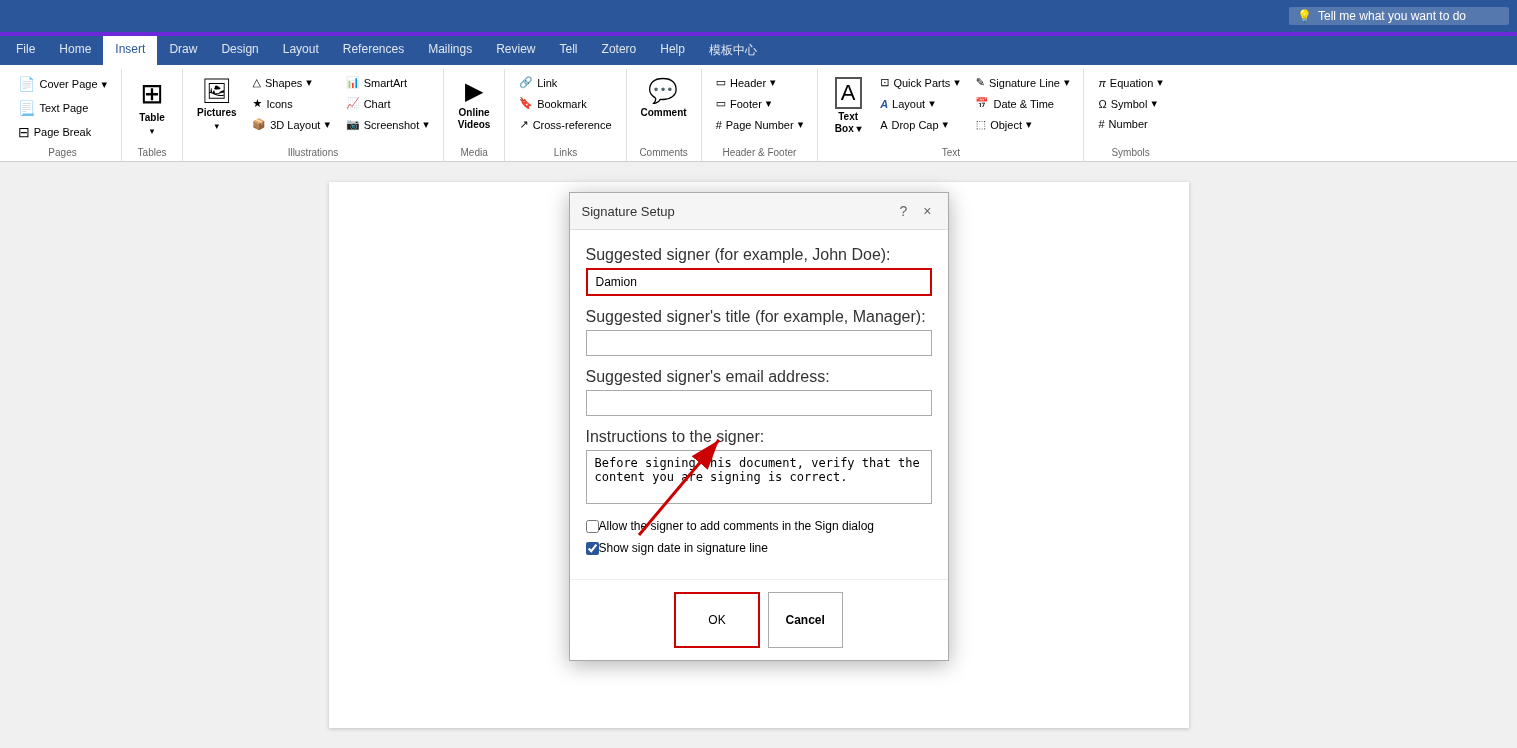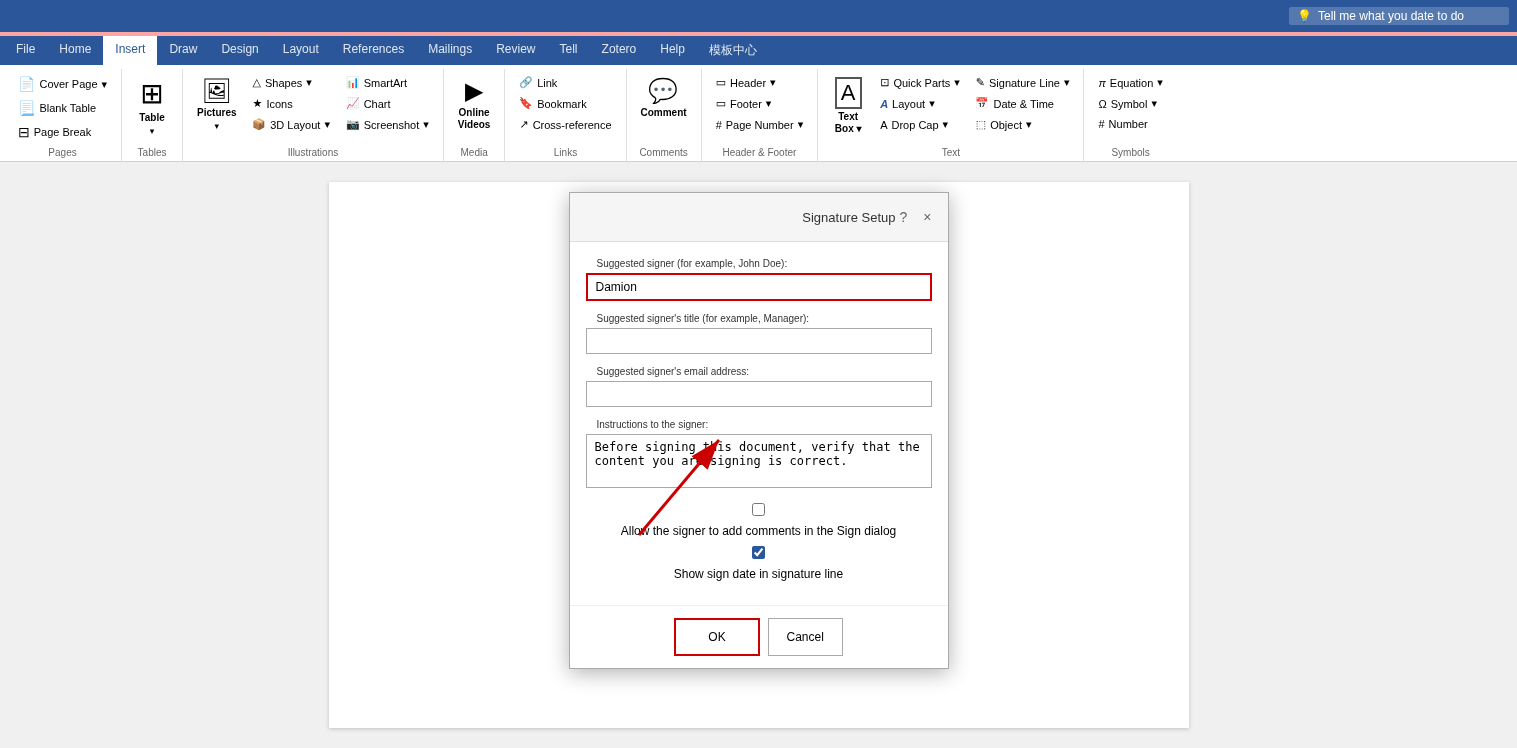--- a/index.html
+++ b/index.html
@@ -28,21 +28,21 @@
       border-radius: 2px;
       padding: 2px 8px;
       color: white;
       font-size: 12px;
       min-width: 220px;
     }
     .title-search span { margin-right: 6px; }
 
     
     .ribbon {
-      background: #fca5a5;
+      background: #6d28d9;
       border-bottom: 1px solid #d0d0d0;
       padding: 4px 0 0 0;
     }
     .ribbon-tabs {
       display: flex;
       background: #2b579a;
       padding: 0 4px;
     }
     .ribbon-tab {
       padding: 6px 12px;
@@ -141,24 +141,24 @@
     .dialog {
       background: white;
       border: 1px solid #aaa;
       box-shadow: 0 4px 20px rgba(0,0,0,0.3);
       width: 380px;
       font-size: 12px;
     }
     .dialog-titlebar {
       background: #f5f5f5;
       border-bottom: 1px solid #ddd;
-      padding: 14px 12px;
-      display: flex;
-      align-items: center;
-      justify-content: flex-end;
+      padding: 8px 12px;
+      display: flex;
+      align-items: center;
+      justify-content: space-between;
     }
     .dialog-title {
       font-size: 13px;
       font-weight: 500;
       color: #333;
     }
     .dialog-controls {
       display: flex;
       gap: 8px;
       align-items: center;
@@ -173,70 +173,69 @@
     .dialog-body {
       padding: 16px;
     }
     .dialog-field {
       margin-bottom: 12px;
     }
     .dialog-field label {
       display: block;
       margin-bottom: 4px;
       color: #333;
-      font-size: 10px;
-      margin-left: 11px;
+      font-size: 16px;
     }
     .dialog-field input[type="text"] {
       width: 100%;
       padding: 5px 8px;
       border: 1px solid #aaa;
       font-size: 12px;
       outline: none;
     }
     .dialog-field textarea {
       width: 100%;
       padding: 5px 8px;
       border: 1px solid #aaa;
       font-size: 12px;
       outline: none;
       resize: none;
       height: 54px;
     }
     .dialog-checkbox {
       display: flex;
       align-items: center;
-      gap: 8px;
+      gap: 0;
       margin-bottom: 8px;
       font-size: 12px;
-      flex-direction: column;
     }
     .dialog-checkbox input { width: 13px; height: 13px; cursor: pointer; }
     .dialog-footer {
       padding: 12px 16px;
       display: flex;
       justify-content: center;
       gap: 8px;
       border-top: 1px solid #eee;
     }
     .btn-ok {
       padding: 5px 32px;
       background: white;
       border: 2px solid #cc0000;
       cursor: pointer;
       font-size: 12px;
       min-width: 75px;
     }
     .btn-cancel {
-      padding: 11px 16px;
+      padding: 20px 16px;
       background: white;
       border: 1px solid #aaa;
       cursor: pointer;
       font-size: 12px;
       min-width: 75px;
+      font-weight: bold;
     }
 
     
     .highlighted-input {
       border: 2px solid #cc0000 !important;
     }
 
     
     .arrow-annotation {
       position: absolute;
@@ -253,21 +252,21 @@
     }
   </style>
 </head>
 <body>
 
 <div class="title-bar">
   <div class="title-bar-tabs">
   </div>
   <div class="title-search">
     <span>💡</span>
-    <span>Tell me what you date to do</span>
+    <span>Tell me what you want to do</span>
   </div>
 </div>
 
 <div class="ribbon">
   <div class="ribbon-tabs">
     <div class="ribbon-tab">File</div>
     <div class="ribbon-tab">Home</div>
     <div class="ribbon-tab active">Insert</div>
     <div class="ribbon-tab">Draw</div>
     <div class="ribbon-tab">Design</div>
@@ -286,21 +285,21 @@
     <div class="ribbon-group">
       <div class="ribbon-group-items">
         <div class="ribbon-col">
           <div class="ribbon-btn-small">
             <span class="icon">📄</span>
             <span>Cover Page</span>
             <span>▾</span>
           </div>
           <div class="ribbon-btn-small">
             <span class="icon">📃</span>
-            <span>Blank Table</span>
+            <span>Text Page</span>
           </div>
           <div class="ribbon-btn-small">
             <span class="icon">⊟</span>
             <span>Page Break</span>
           </div>
         </div>
       </div>
       <div class="ribbon-group-label">Pages</div>
     </div>
 

